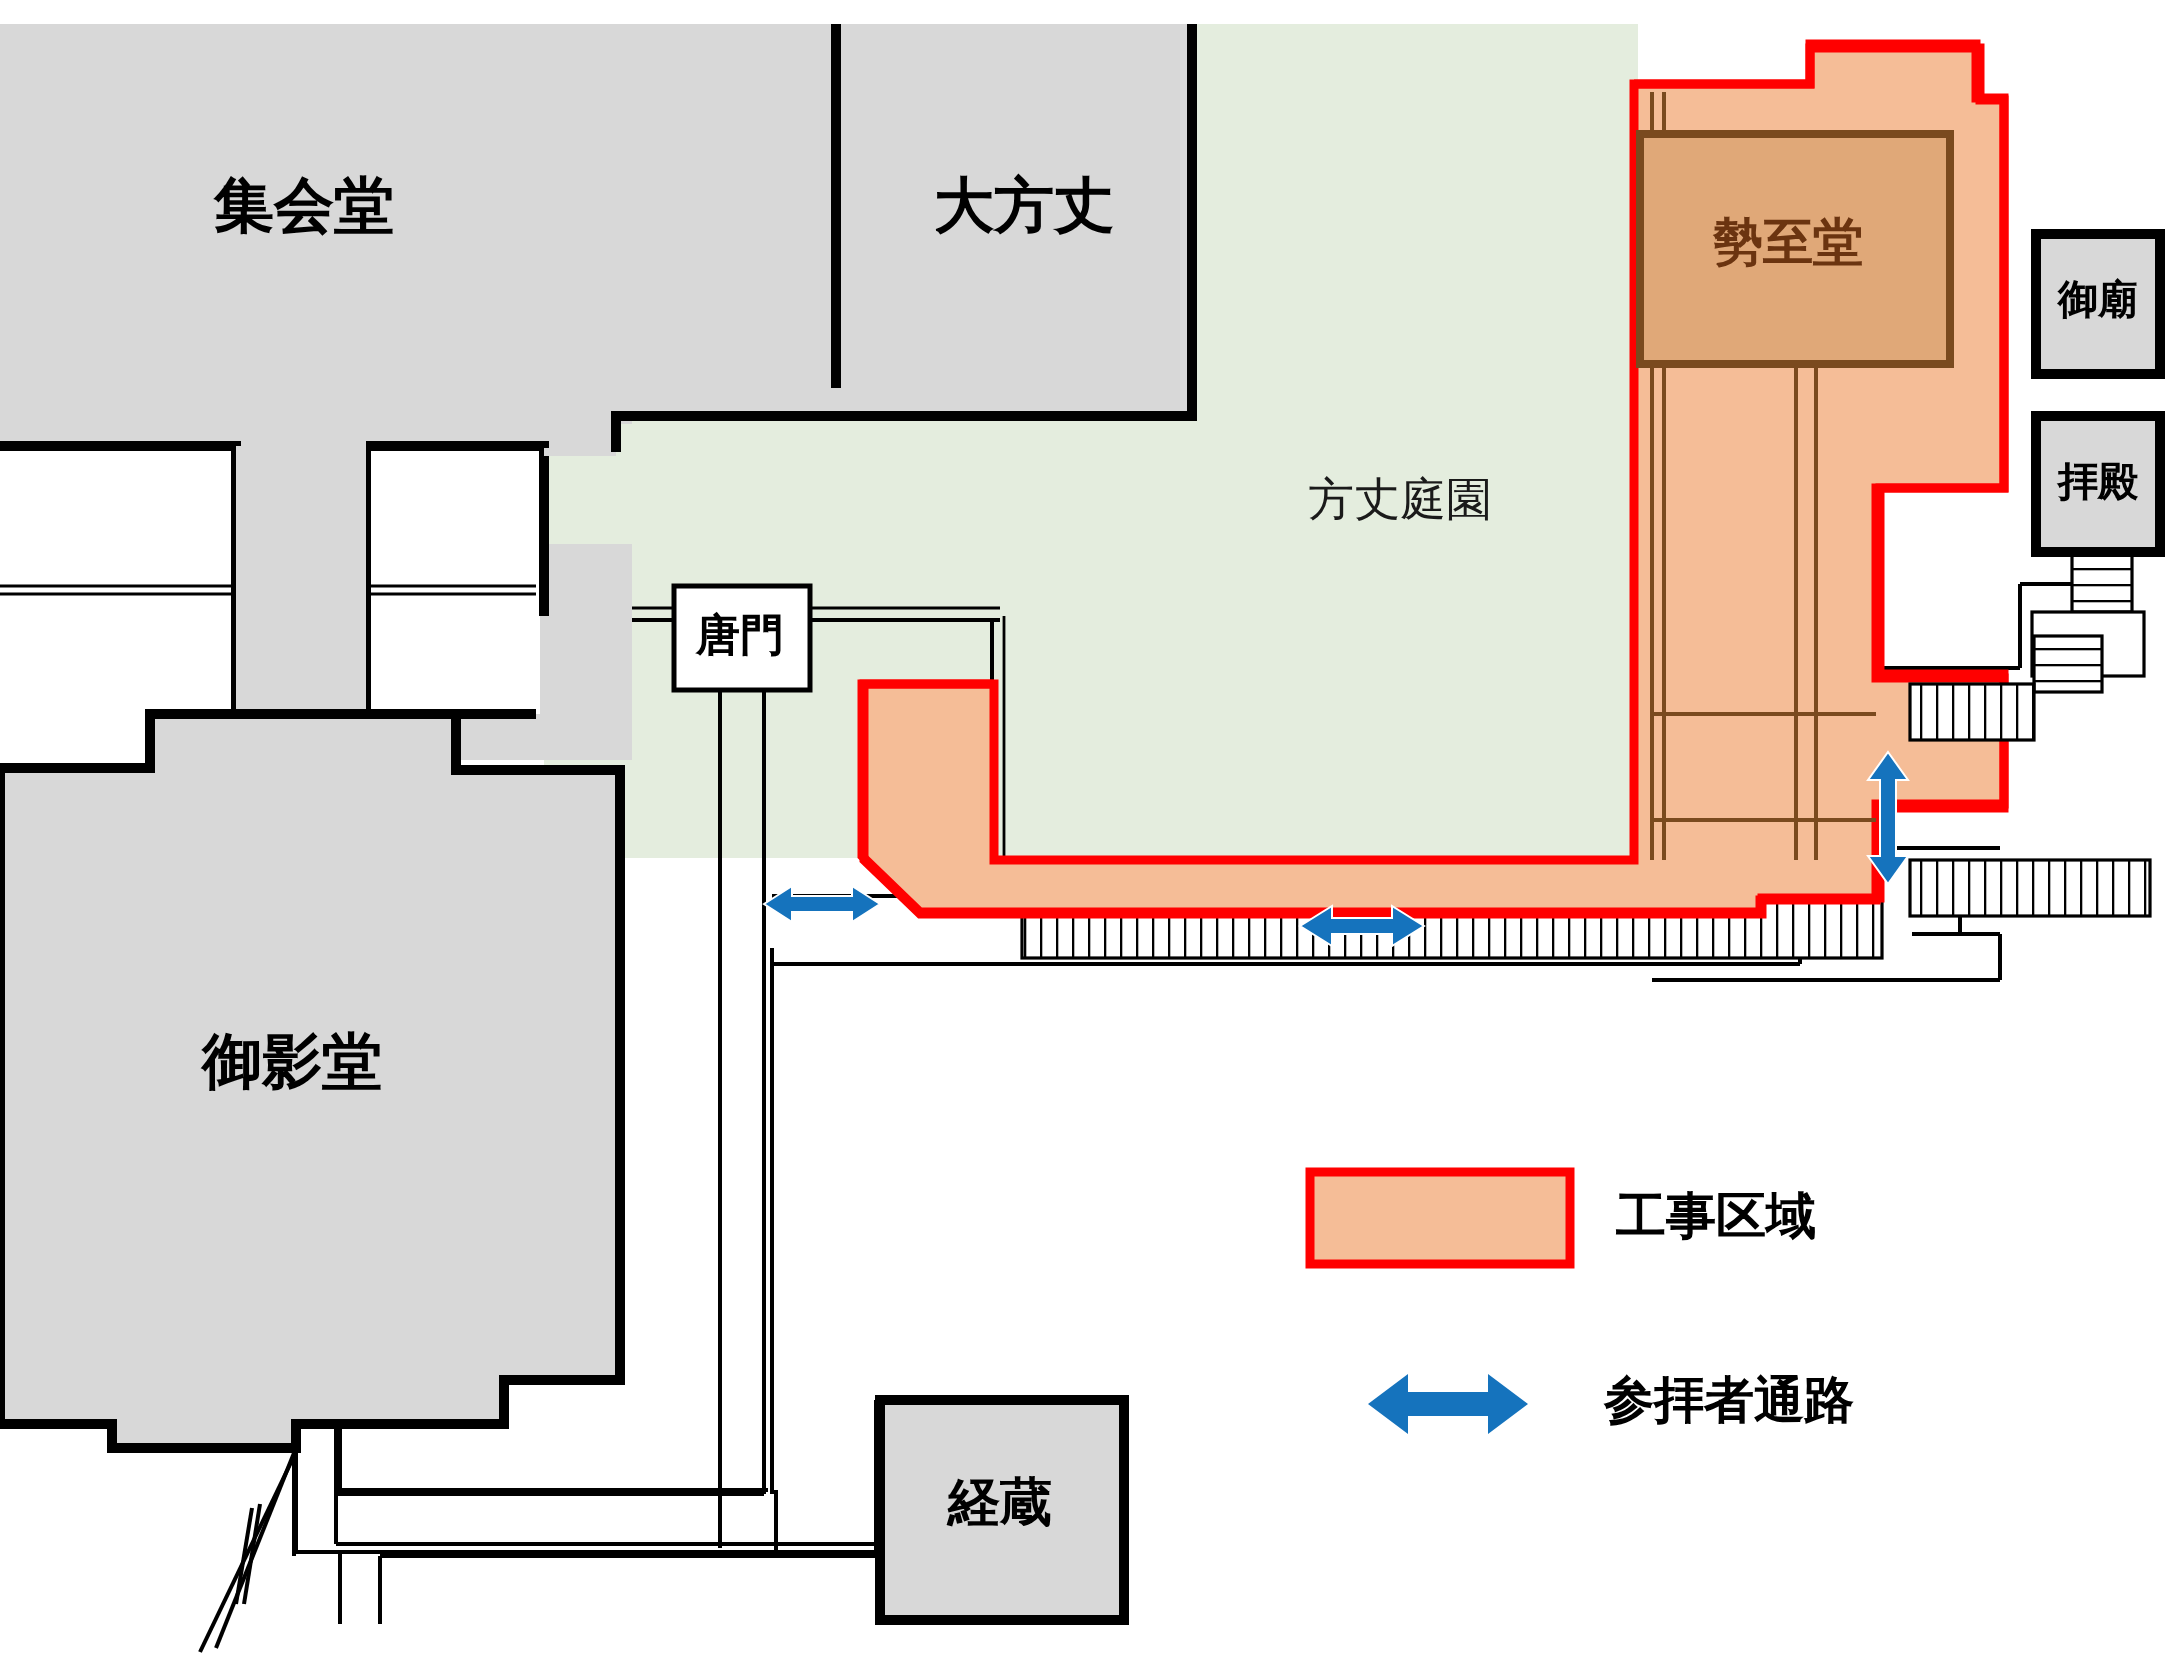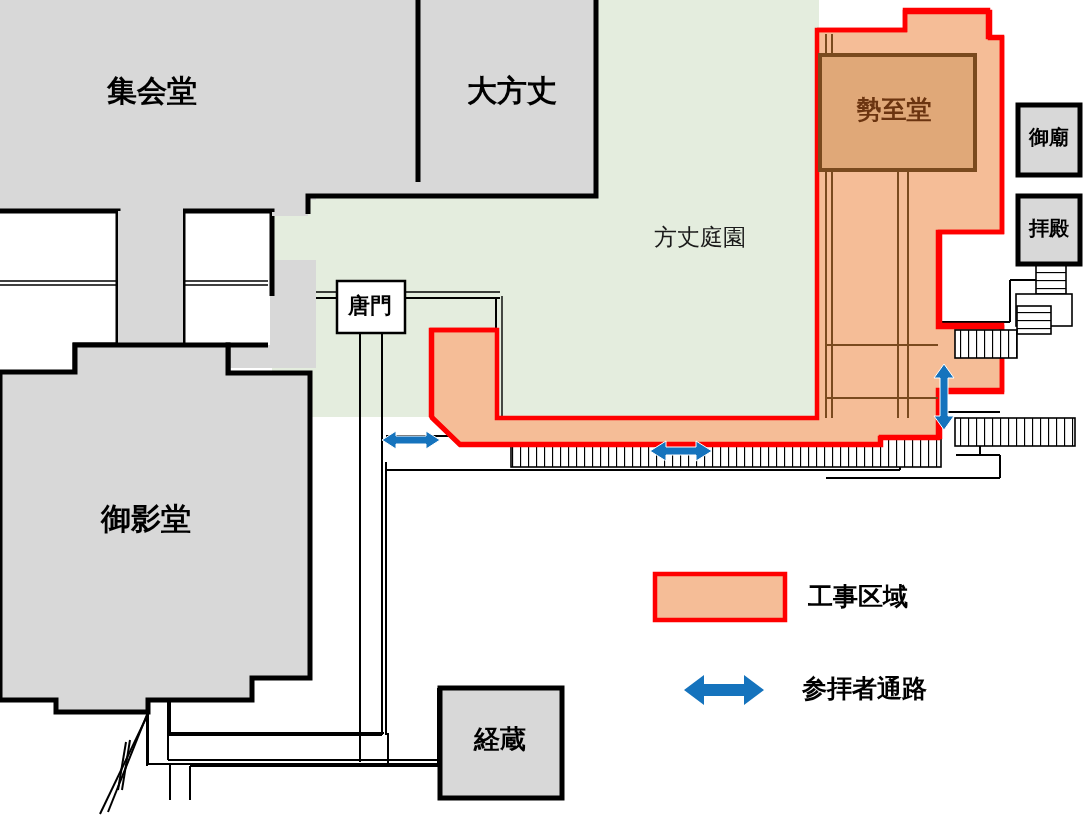--- a/index.html
+++ b/index.html
@@ -11,21 +11,21 @@
   body {
     width: 1092px;
     height: 827px;
     position: relative;
     overflow: hidden;
     font-family: "Liberation Sans", "DejaVu Sans", sans-serif;
   }
   #map-root {
     position: absolute;
     left: 0;
-    top: 0;
+    top: 12px;
     width: 1092px;
     height: 812px;
   }
   svg#floorplan {
     display: block;
     width: 1092px;
     height: 827px;
   }
   .bldg-label {
     font-family: "Liberation Sans", "DejaVu Sans", sans-serif;

